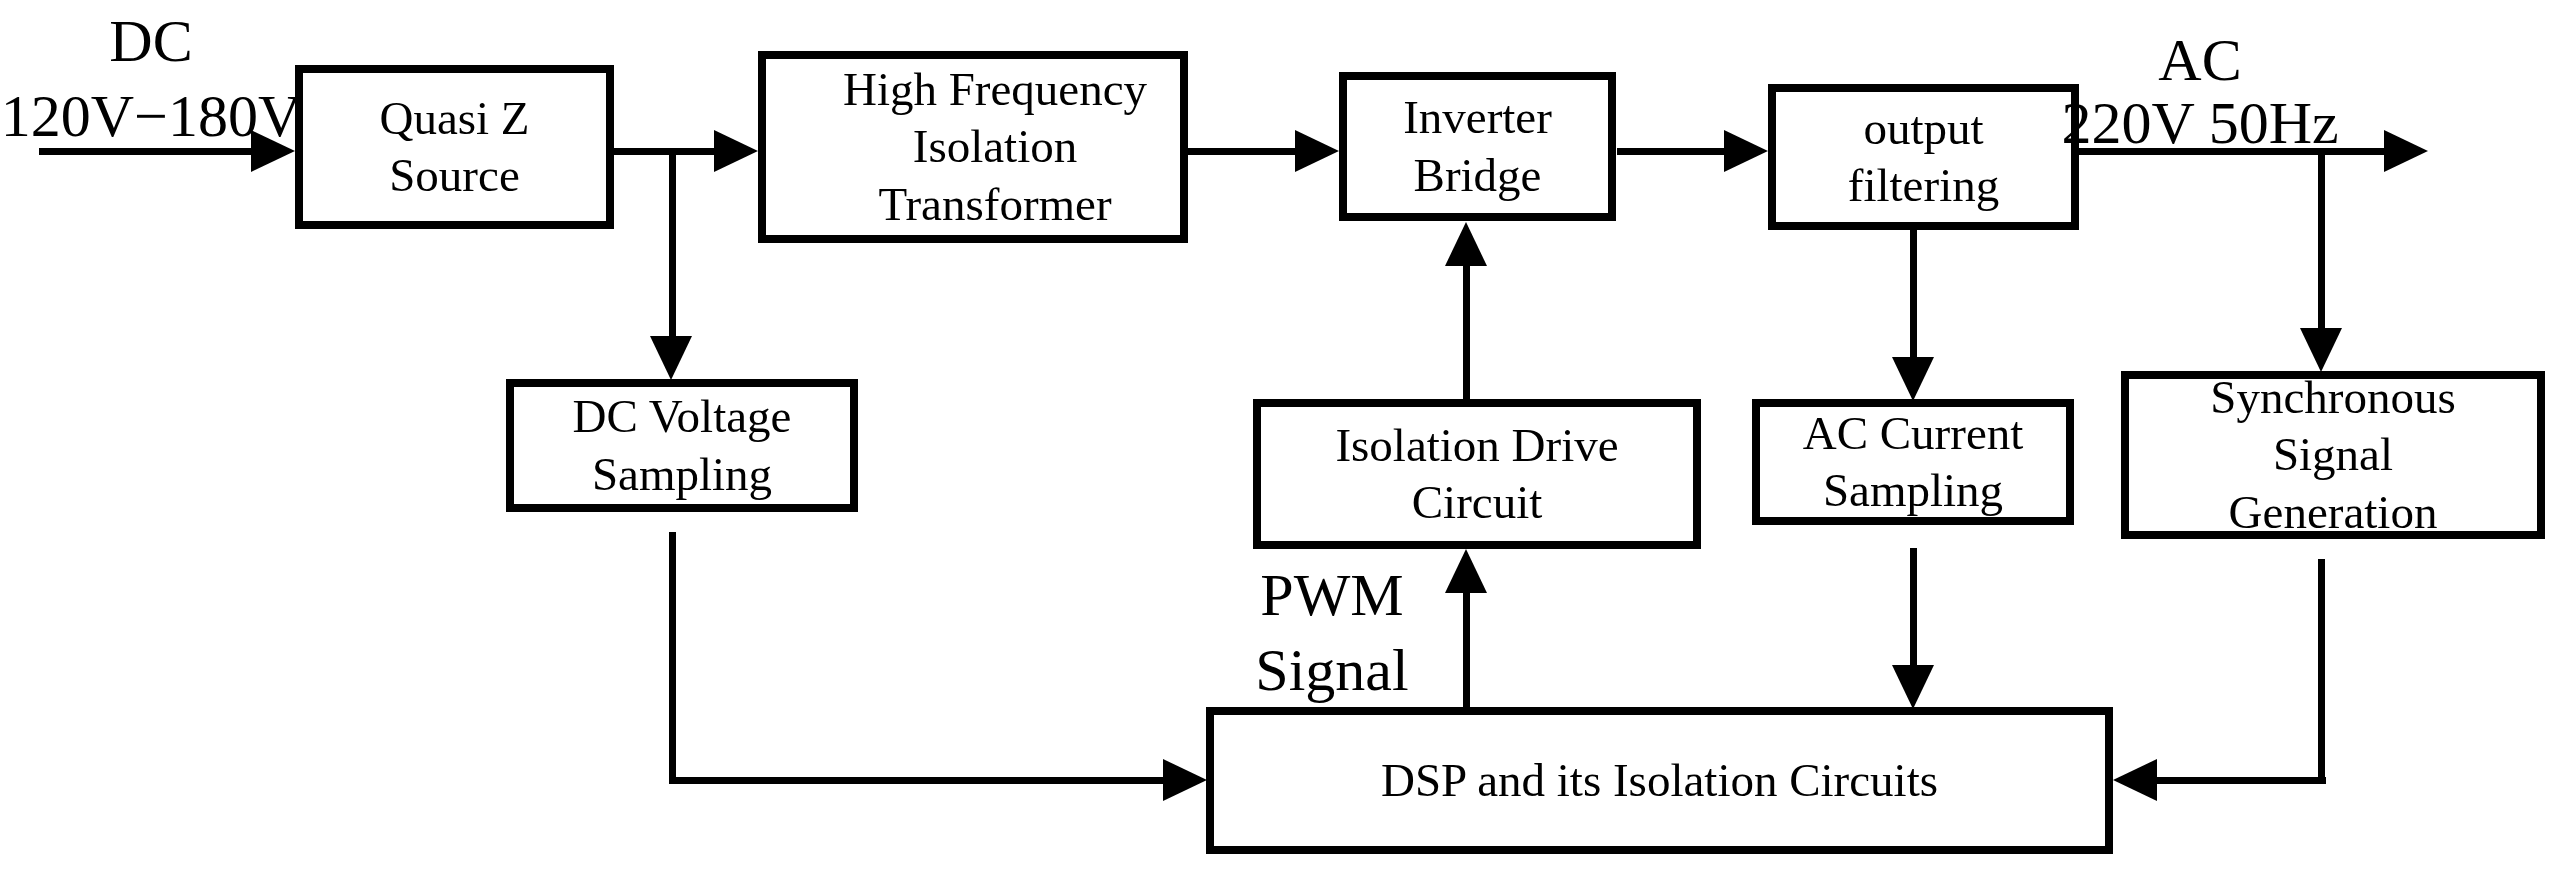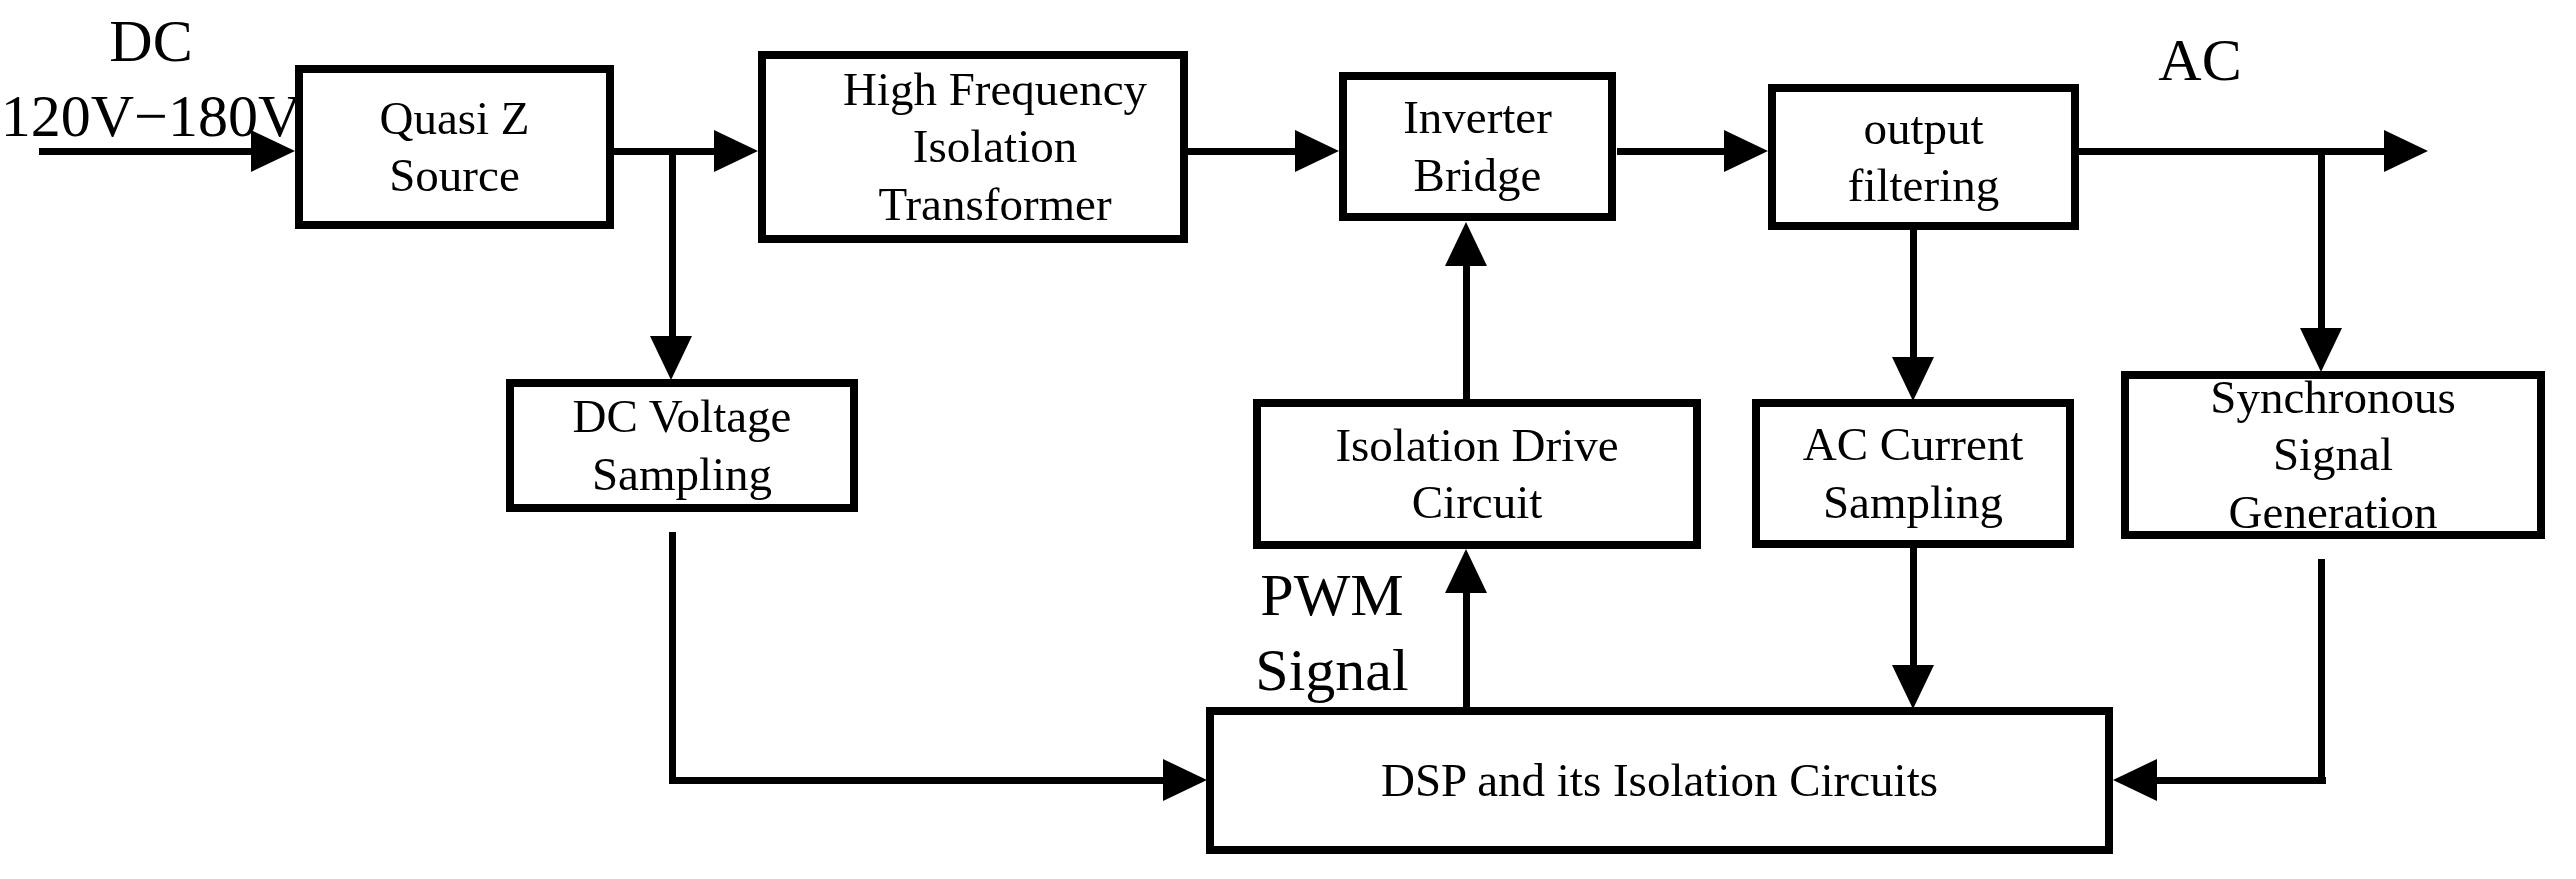--- a/index.html
+++ b/index.html
@@ -91,21 +91,21 @@
 
   <div class="block" style="left:1339px; top:72px; width:277px; height:149px;">Inverter
 Bridge</div>
 
   <div class="block" style="left:506px; top:379px; width:352px; height:133px;">DC Voltage
 Sampling</div>
 
   <div class="block" style="left:1253px; top:399px; width:448px; height:150px;">Isolation Drive
 Circuit</div>
 
-  <div class="block" style="left:1752px; top:399px; width:322px; height:149px;">AC Current
+  <div class="block" style="left:1752px; top:399px; width:322px; height:126px;">AC Current
 Sampling</div>
 
   <div class="block" style="left:2121px; top:371px; width:424px; height:168px;">Synchronous
 Signal
 Generation</div>
 
   <div class="block" style="left:1206px; top:707px; width:907px; height:147px;">DSP and its Isolation Circuits</div>
 
   <div class="hline" style="left:39px; top:148px; width:217px;"></div>
   <div class="ah ah-right" style="left:251px; top:130px;"></div>
@@ -147,18 +147,19 @@
   <div class="vline" style="left:2318px; top:559px; height:225px;"></div>
   <div class="hline" style="left:2153px; top:777px; width:173px;"></div>
   <div class="ah ah-left" style="left:2113px; top:759px;"></div>
 
   <div class="note" style="left:151px; top:41px;">DC</div>
 
   <div class="note" style="left:151px; top:116px;">120V−180V</div>
 
   <div class="note" style="left:2200px; top:60px;text-align:right;">AC</div>
 
+  <div class="note" style="left:2200px; top:123px;">220V 50Hz</div>
 
   <div class="note" style="left:1332px; top:633px;">PWM
 Signal</div>
 
 </div>
 
 
 </body></html>

